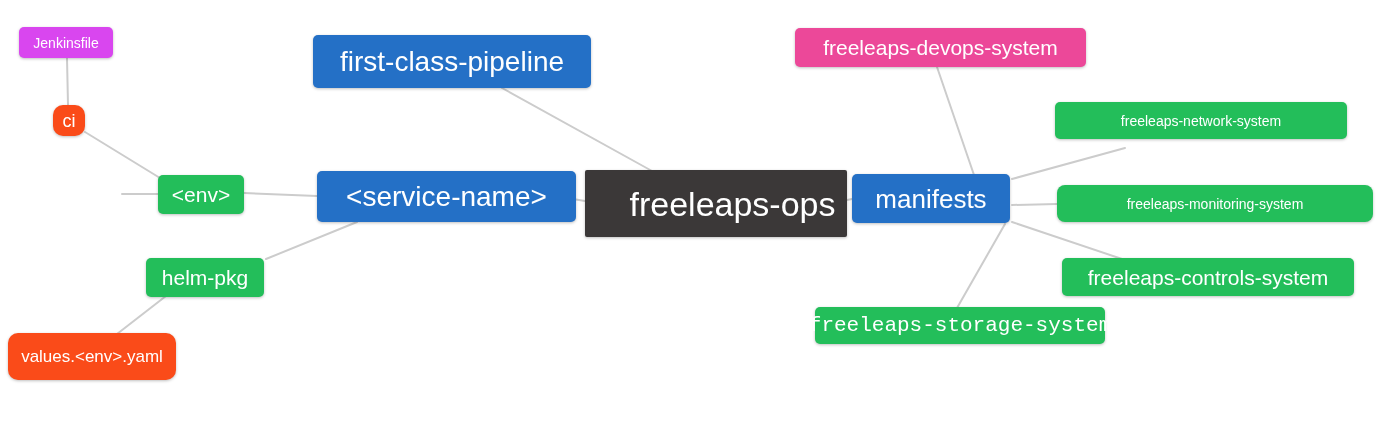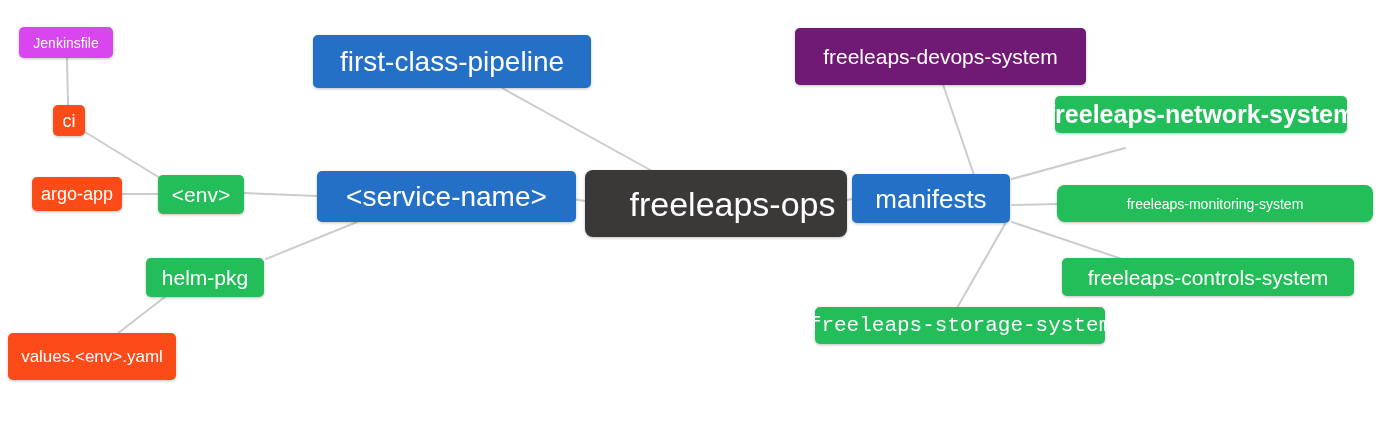--- a/index.html
+++ b/index.html
@@ -31,24 +31,24 @@
     justify-content: center;
     box-sizing: border-box;
     color: #ffffff;
     border-radius: 5px;
     box-shadow: 0 1px 3px rgba(0,0,0,0.25);
     white-space: nowrap;
     cursor: default;
     user-select: none;
     line-height: 1;
   }
-  .node.root  { background: #3b3838; border-radius: 8px; padding-left: 33px; }
+  .node.root  { background: #3b3838; border-radius: 2px; padding-left: 33px; }
   .node.lvl2  { background: #2470c6; }
   .node.lvl3  { background: #23be5a; }
-  .node.lvl4  { background: #fa4b19; }
+  .node.lvl4  { background: #fa4b19; border-radius: 10px; }
   .node.lvl5  { background: #faa823; }
 </style>
 </head>
 <body>
 
 <div class="canvas">
 
   <svg class="edges" width="1390" height="421" viewBox="0 0 1390 421">
     <g stroke="#cccccc" stroke-width="2" fill="none" stroke-linecap="round">
       <line x1="67" y1="58" x2="68" y2="105"></line>
@@ -75,29 +75,28 @@
   <div class="node lvl2" style="left: 317px; top: 171px; width: 259px; height: 51px; font-size: 28px; background-color: rgb(36, 112, 198);">&lt;service-name&gt;</div>
 
   <div class="node lvl2" style="left: 852px; top: 174px; width: 158px; height: 49px; font-size: 26px; background-color: rgb(36, 112, 198);">manifests</div>
 
   <div class="node lvl3" style="left: 158px; top: 175px; width: 86px; height: 39px; font-size: 21px; background-color: rgb(35, 190, 90);">&lt;env&gt;</div>
 
   <div class="node lvl3" style="left: 146px; top: 258px; width: 118px; height: 39px; font-size: 21px; background-color: rgb(35, 190, 90);">helm-pkg</div>
 
   <div class="node lvl4" style="left: 53px; top: 105px; width: 32px; height: 31px; font-size: 18px; background-color: rgb(250, 75, 25);">ci</div>
 
-  <div class="node lvl4" style="left: 32px; top: 177px; width: 90px; height: 34px; font-size: 18px; background-color: rgb(250, 75, 25);">argo-app</div>
 
   <div class="node lvl4" style="left: 8px; top: 333px; width: 168px; height: 47px; font-size: 17px; background-color: rgb(250, 75, 25);">values.&lt;env&gt;.yaml</div>
 
   <div class="node lvl5" style="left: 19px; top: 27px; width: 94px; height: 31px; font-size: 14px; background-color: #d946ef;">Jenkinsfile</div>
 
-  <div class="node lvl3" style="left: 795px; top: 28px; width: 291px; height: 57px; font-size: 21px; background-color: #701a75;">freeleaps-devops-system</div>
+  <div class="node lvl3" style="left: 795px; top: 28px; width: 291px; height: 39px; font-size: 21px; background-color: #ec4899;">freeleaps-devops-system</div>
 
-  <div class="node lvl3" style="left: 1055px; top: 96px; width: 292px; height: 37px; font-size: 25px; background-color: rgb(35, 190, 90); font-weight: bold;">freeleaps-network-system</div>
+  <div class="node lvl3" style="left: 1055px; top: 102px; width: 292px; height: 37px; font-size: 14px; background-color: rgb(35, 190, 90);">freeleaps-network-system</div>
 
   <div class="node lvl3" style="left: 1057px; top: 185px; width: 316px; height: 37px; font-size: 14px; background-color: rgb(35, 190, 90); border-radius: 8px;">freeleaps-monitoring-system</div>
 
   <div class="node lvl3" style="left: 1062px; top: 258px; width: 292px; height: 38px; font-size: 21px; background-color: rgb(35, 190, 90);">freeleaps-controls-system</div>
 
   <div class="node lvl3" style="left: 815px; top: 307px; width: 290px; height: 37px; font-size: 21px; background-color: rgb(35, 190, 90); font-family: Liberation Mono, monospace;">freeleaps-storage-system</div>
 
 </div>
 
 </body></html>

